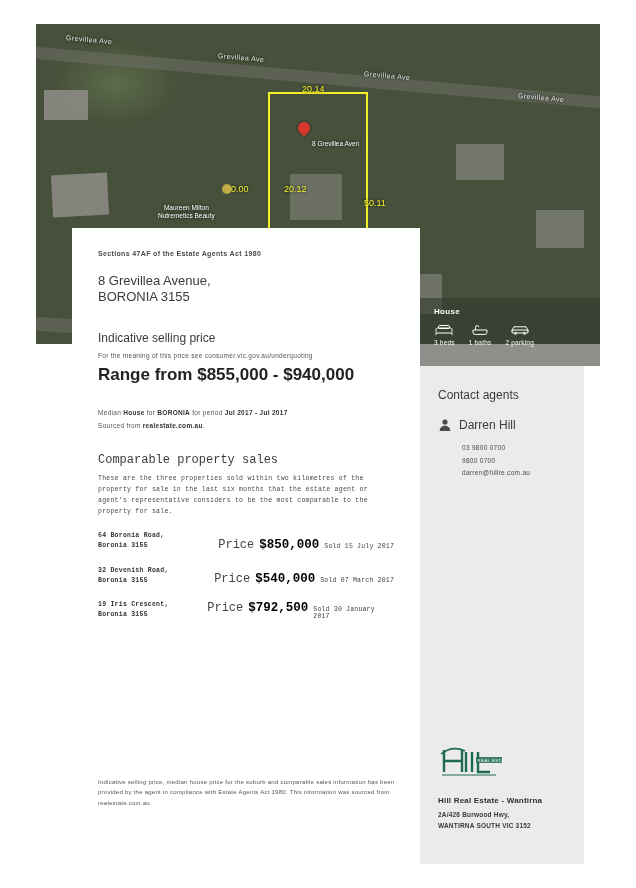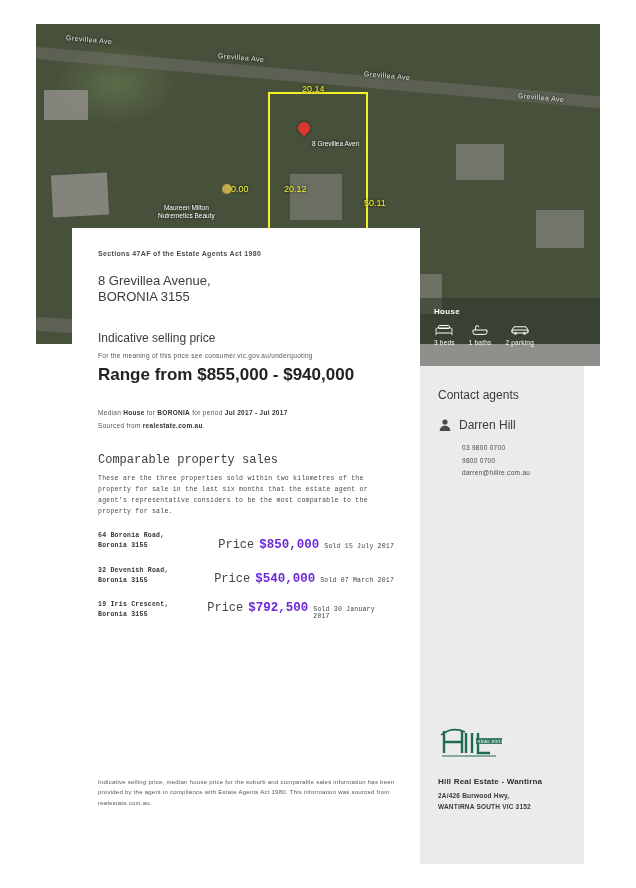--- a/index.html
+++ b/index.html
@@ -194,21 +194,21 @@
     align-items: baseline;
     gap: 5px;
   }
   .sale-label {
     font-size: 12px;
     color: #444;
   }
   .sale-price {
     font-size: 12.5px;
     font-weight: bold;
-    color: #6d28d9;
+    color: #000000;
   }
   .sale-date {
     font-size: 6.5px;
     color: #444;
     letter-spacing: .2px;
   }
 
   .disclaimer {
     position: absolute;
     left: 26px;
@@ -278,21 +278,21 @@
     font-size: 6.5px;
     color: #4a4a4a;
     line-height: 1.95;
     letter-spacing: .3px;
     margin-left: 24px;
   }
 
   .agency {
     position: absolute;
     left: 18px;
-    bottom: 52px;
+    bottom: 33px;
     width: 150px;
   }
   .logo-wrap { margin-bottom: 12px; }
   .agency-name {
     font-size: 8px;
     font-weight: bold;
     color: #2f2f2f;
     letter-spacing: .2px;
     margin-bottom: 5px;
   }

